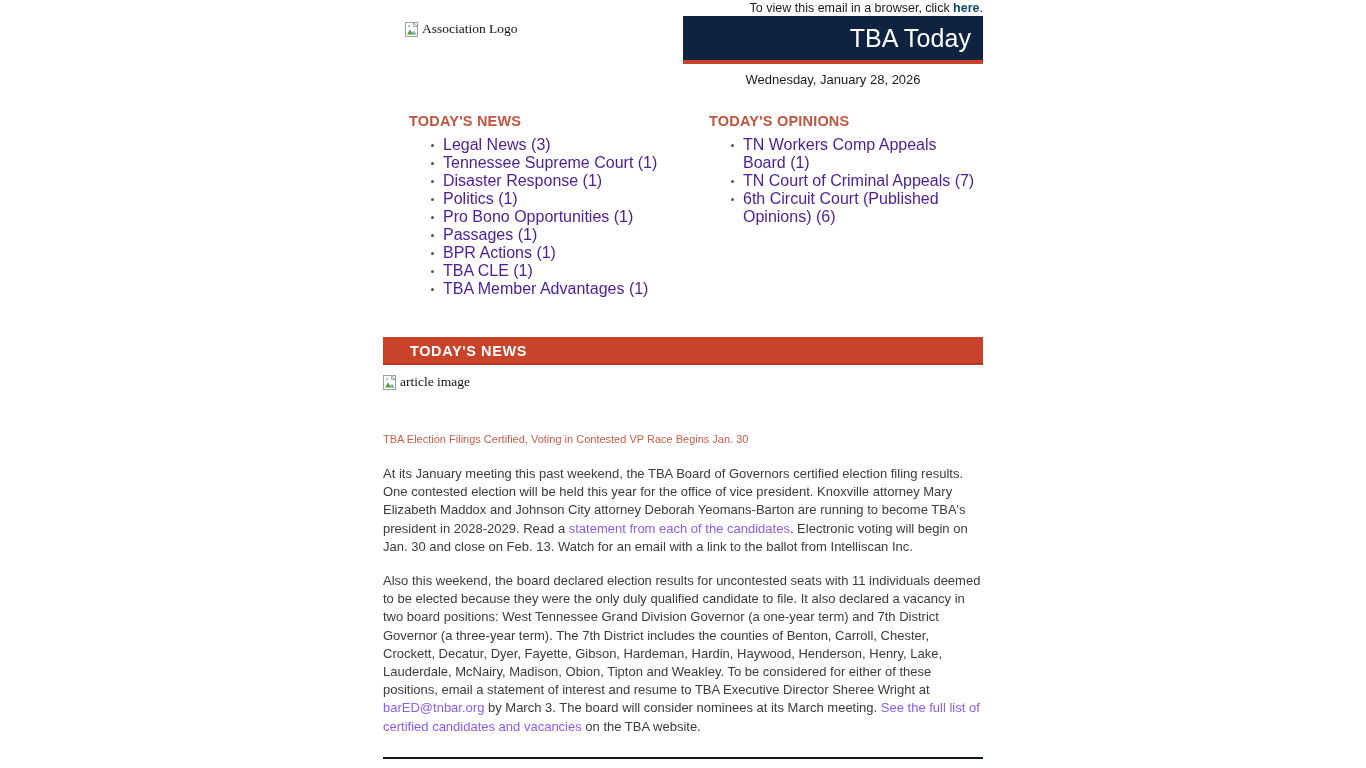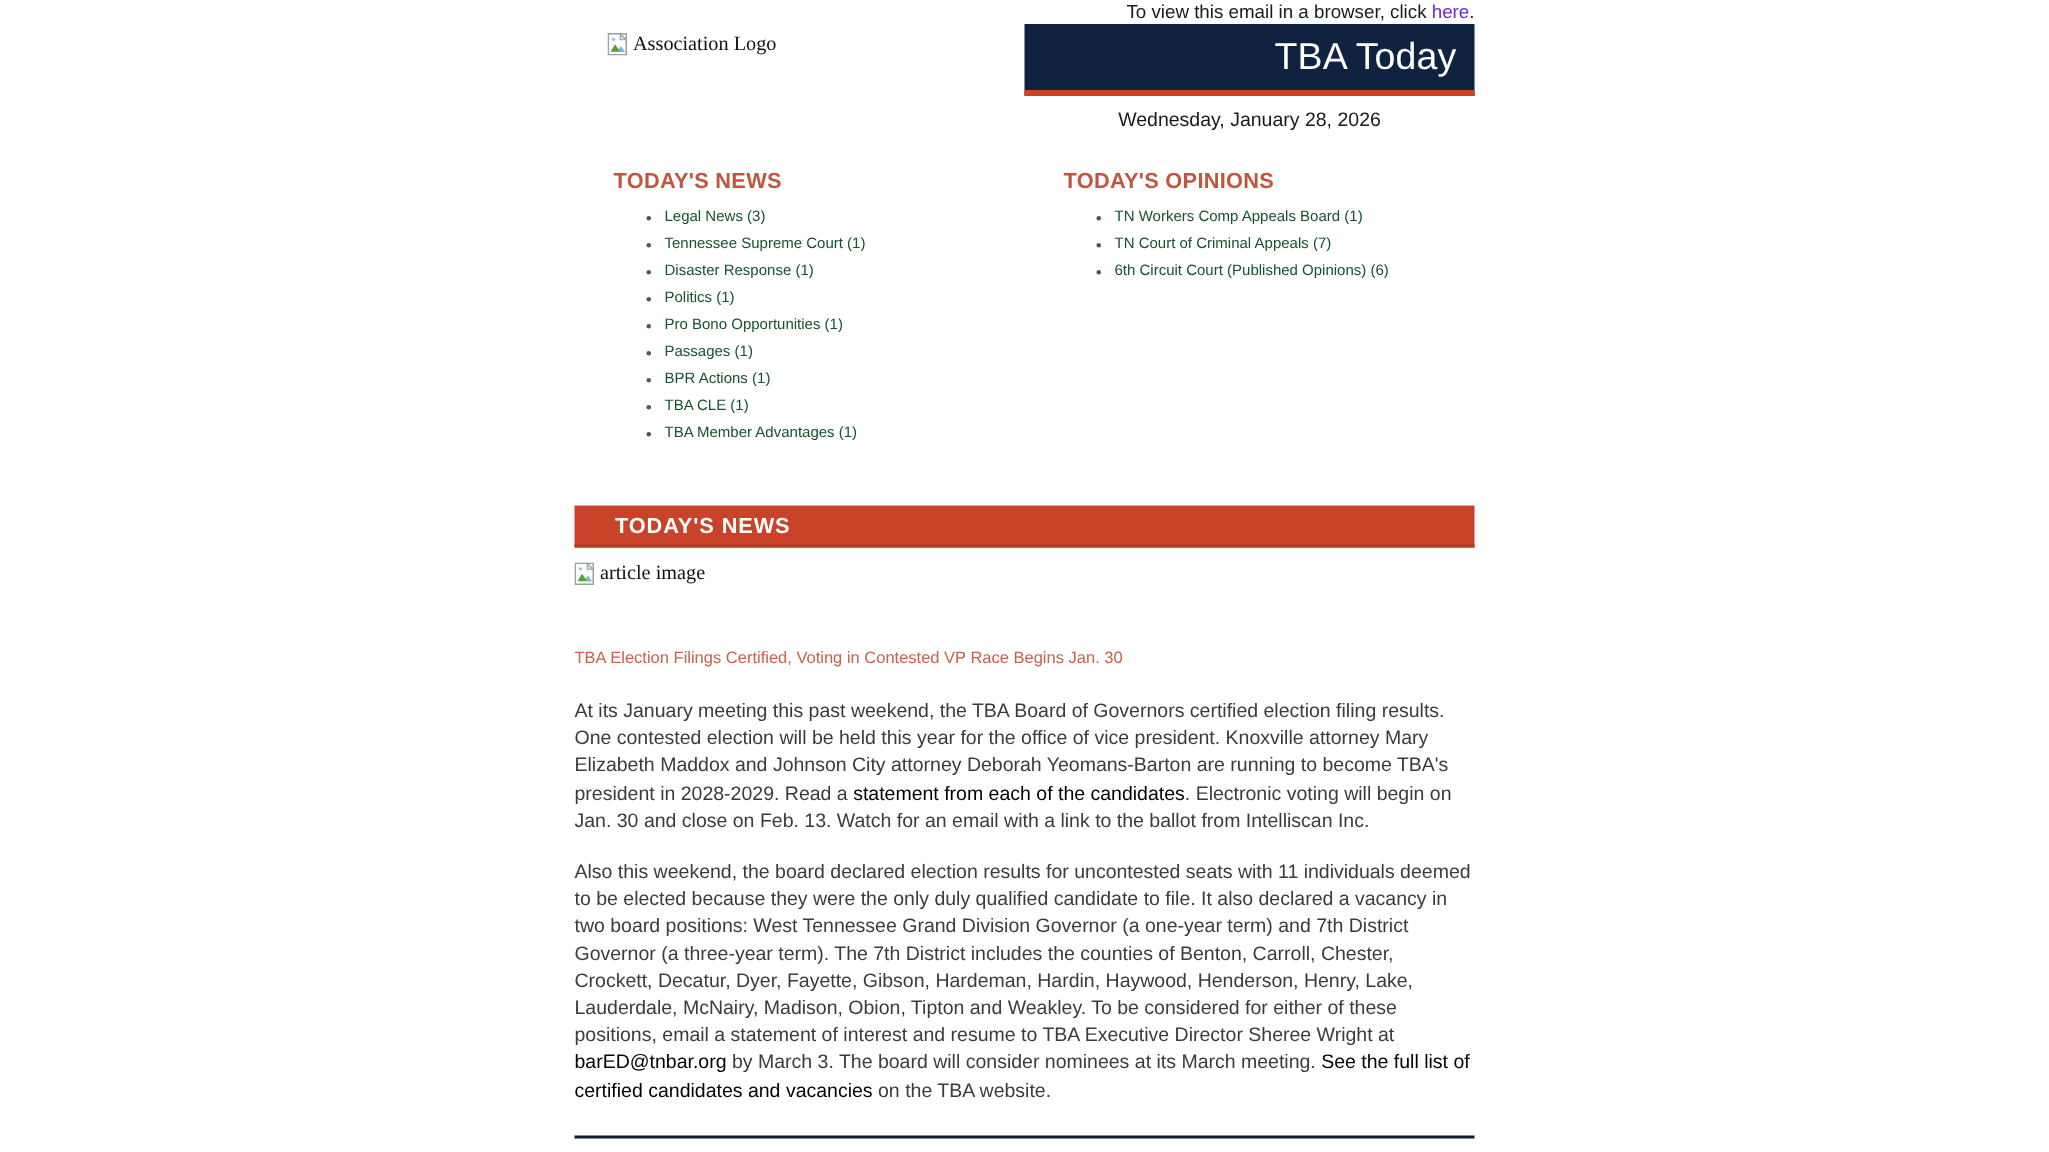--- a/index.html
+++ b/index.html
@@ -28,22 +28,23 @@
     left: 0;
     top: 0;
     width: 983px;
     text-align: right;
     font-size: 12.5px;
     line-height: 14px;
     color: #1a1a1a;
     padding-top: 1px;
   }
   .browser-line a {
-    color: #6d28d9;
+    color: #0c4a6e;
     text-decoration: none;
+    font-weight: bold;
   }
 
   
   .masthead {
     position: absolute;
     left: 383px;
     top: 16px;
     width: 600px;
     height: 60px;
   }
@@ -124,23 +125,23 @@
     margin: 0 0 6px 0;
     line-height: 18px;
   }
   ul.col-list {
     margin: 0;
     padding: 0 0 0 34px;
     list-style: none;
   }
   ul.col-list li {
     position: relative;
-    font-size: 10px;
+    font-size: 16px;
     line-height: 18px;
-    color: #14532d;
+    color: #4c1d95;
     margin: 0;
     padding: 0;
   }
   ul.col-list li::before {
     content: "";
     position: absolute;
     left: -12px;
     top: 8px;
     width: 3px;
     height: 3px;
@@ -195,21 +196,21 @@
     color: #c8604a;
   }
   .article p {
     margin: 16px 0 0 0;
     font-size: 13px;
     line-height: 18.2px;
     color: #3b3b3b;
     text-align: left;
   }
   .article a {
-    color: #000000;
+    color: #8b5cf6;
     text-decoration: none;
   }
 
   .bottom-rule {
     position: absolute;
     left: 383px;
     top: 757px;
     width: 600px;
     height: 0;
     border-top: 2px solid #111827;

